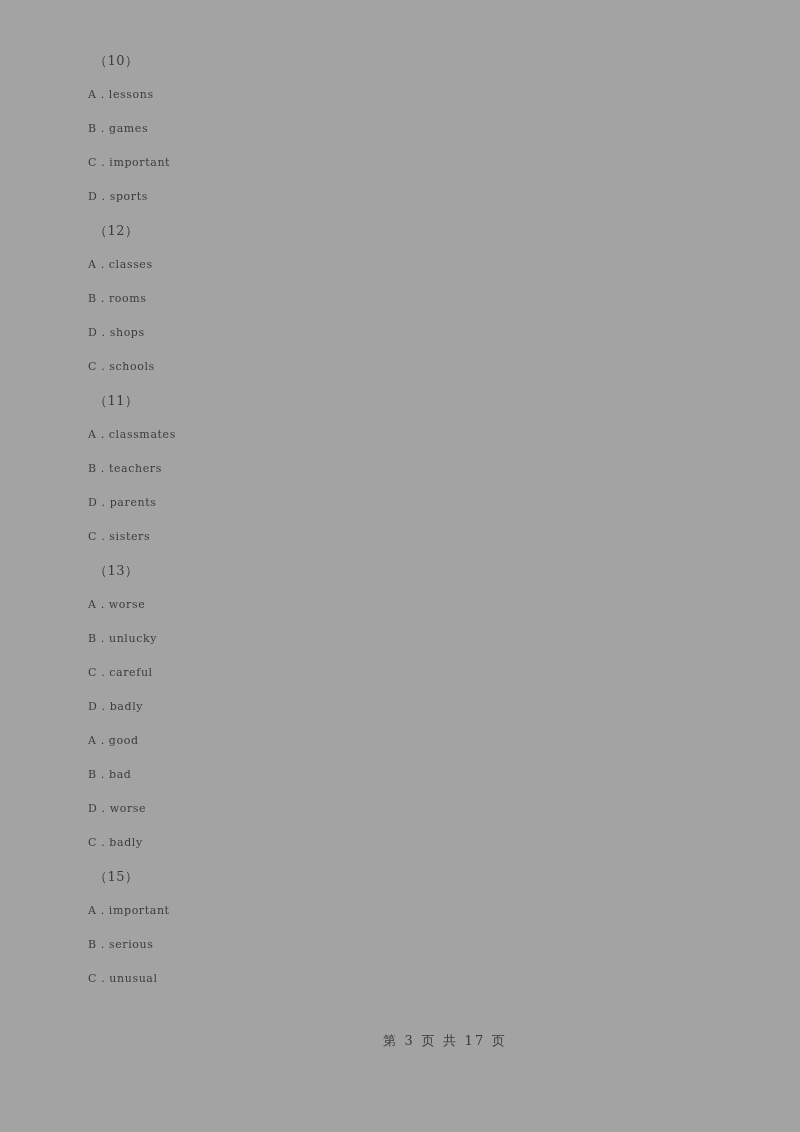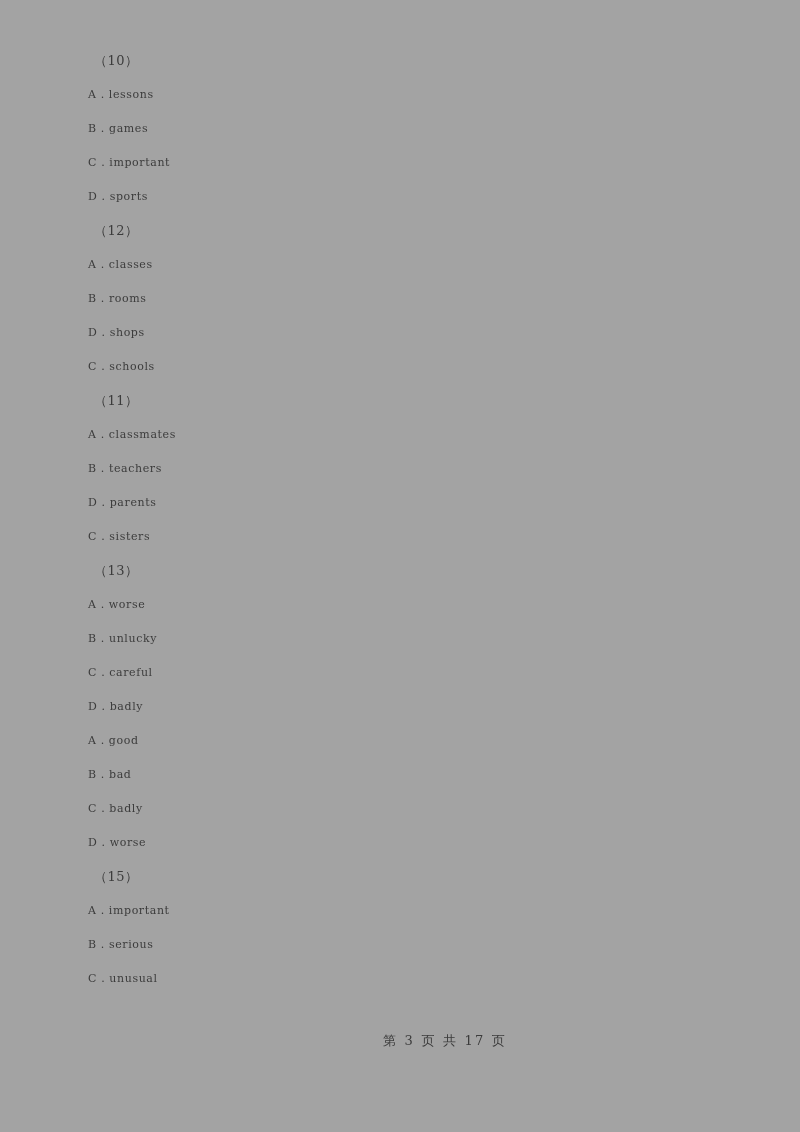--- a/index.html
+++ b/index.html
@@ -106,22 +106,22 @@
       <div class="question-group">
         <div class="question-number">（13）</div>
         <div class="option"><span class="opt-letter">A</span><span class="opt-sep"> . </span><span class="opt-text">worse</span></div>
         <div class="option"><span class="opt-letter">B</span><span class="opt-sep"> . </span><span class="opt-text">unlucky</span></div>
         <div class="option"><span class="opt-letter">C</span><span class="opt-sep"> . </span><span class="opt-text">careful</span></div>
         <div class="option"><span class="opt-letter">D</span><span class="opt-sep"> . </span><span class="opt-text">badly</span></div>
       </div>
       <div class="question-group">
         <div class="option"><span class="opt-letter">A</span><span class="opt-sep"> . </span><span class="opt-text">good</span></div>
         <div class="option"><span class="opt-letter">B</span><span class="opt-sep"> . </span><span class="opt-text">bad</span></div>
+        <div class="option"><span class="opt-letter">D</span><span class="opt-sep"> . </span><span class="opt-text">worse</span></div>
         <div class="option"><span class="opt-letter">C</span><span class="opt-sep"> . </span><span class="opt-text">badly</span></div>
-        <div class="option"><span class="opt-letter">D</span><span class="opt-sep"> . </span><span class="opt-text">worse</span></div>
       </div>
       <div class="question-group">
         <div class="question-number">（15）</div>
         <div class="option"><span class="opt-letter">A</span><span class="opt-sep"> . </span><span class="opt-text">important</span></div>
         <div class="option"><span class="opt-letter">B</span><span class="opt-sep"> . </span><span class="opt-text">serious</span></div>
         <div class="option"><span class="opt-letter">C</span><span class="opt-sep"> . </span><span class="opt-text">unusual</span></div>
       </div>
     </div>
 
   <div class="page-footer">第 3 页 共 17 页</div>

